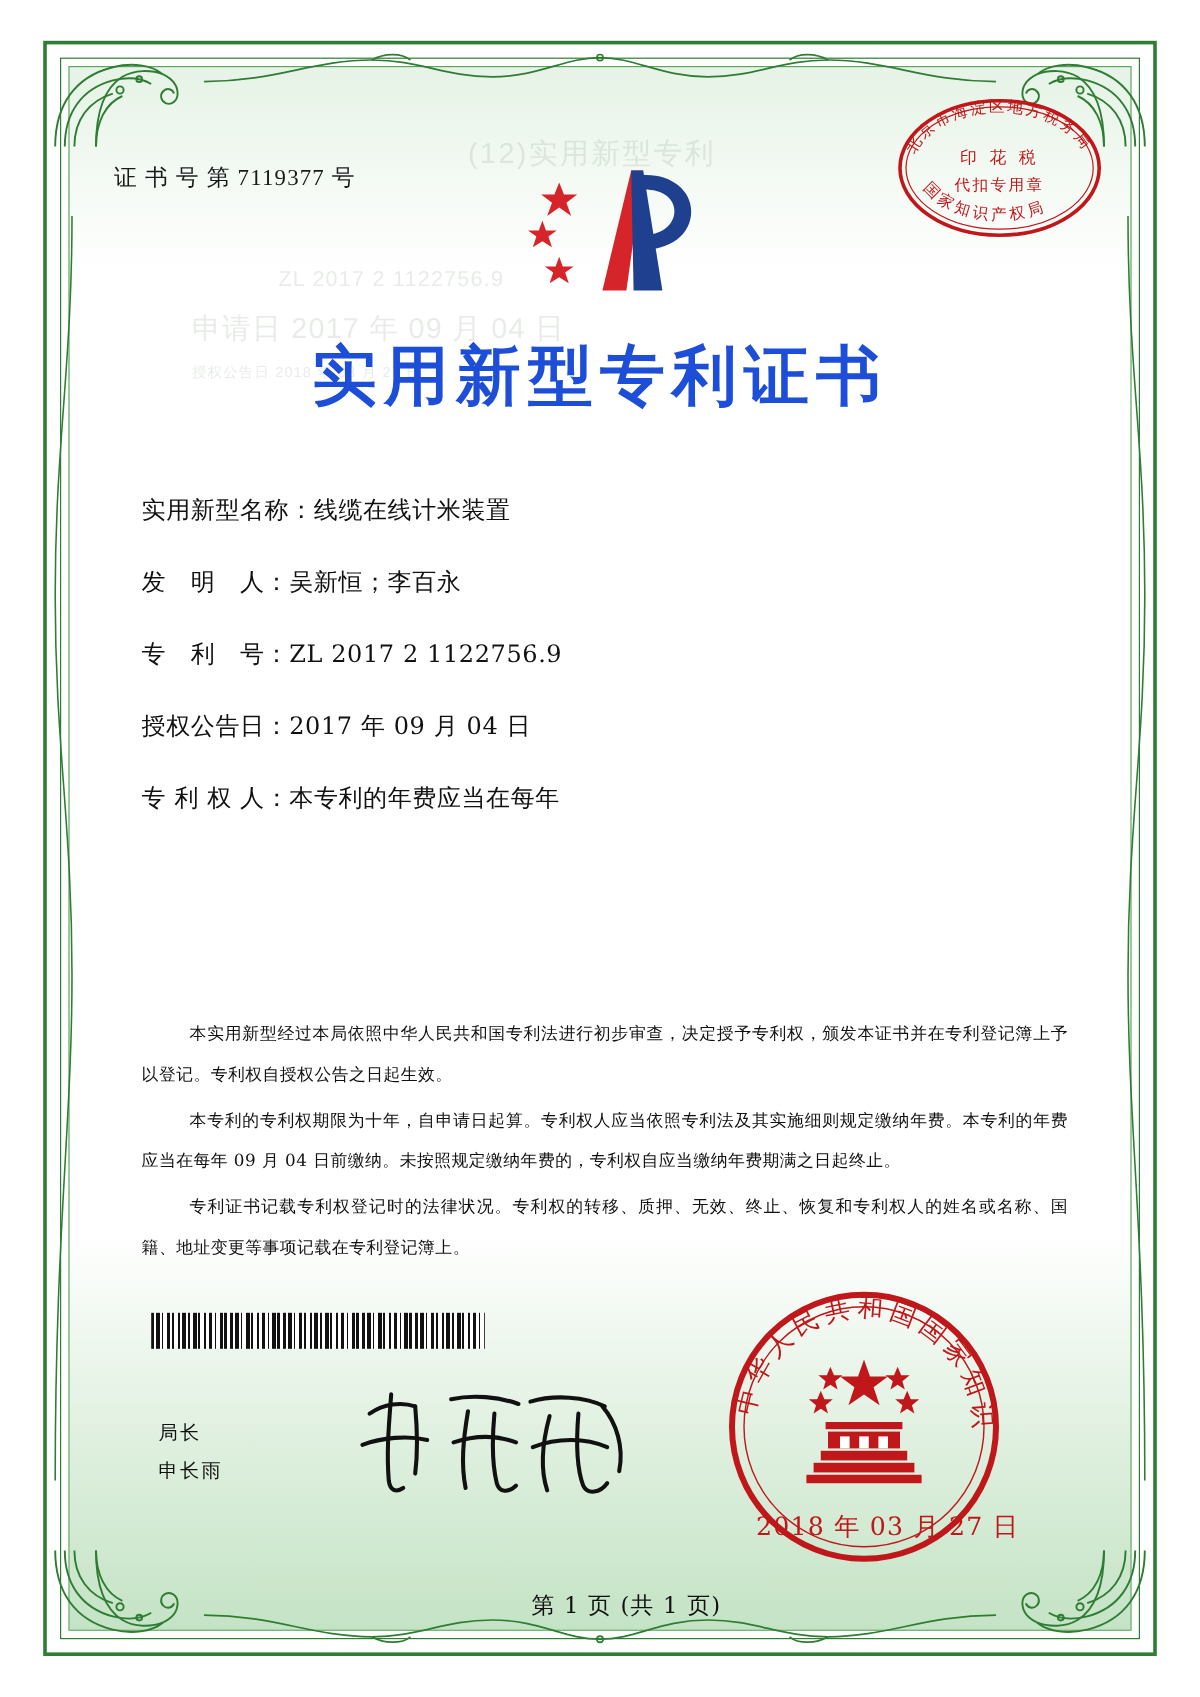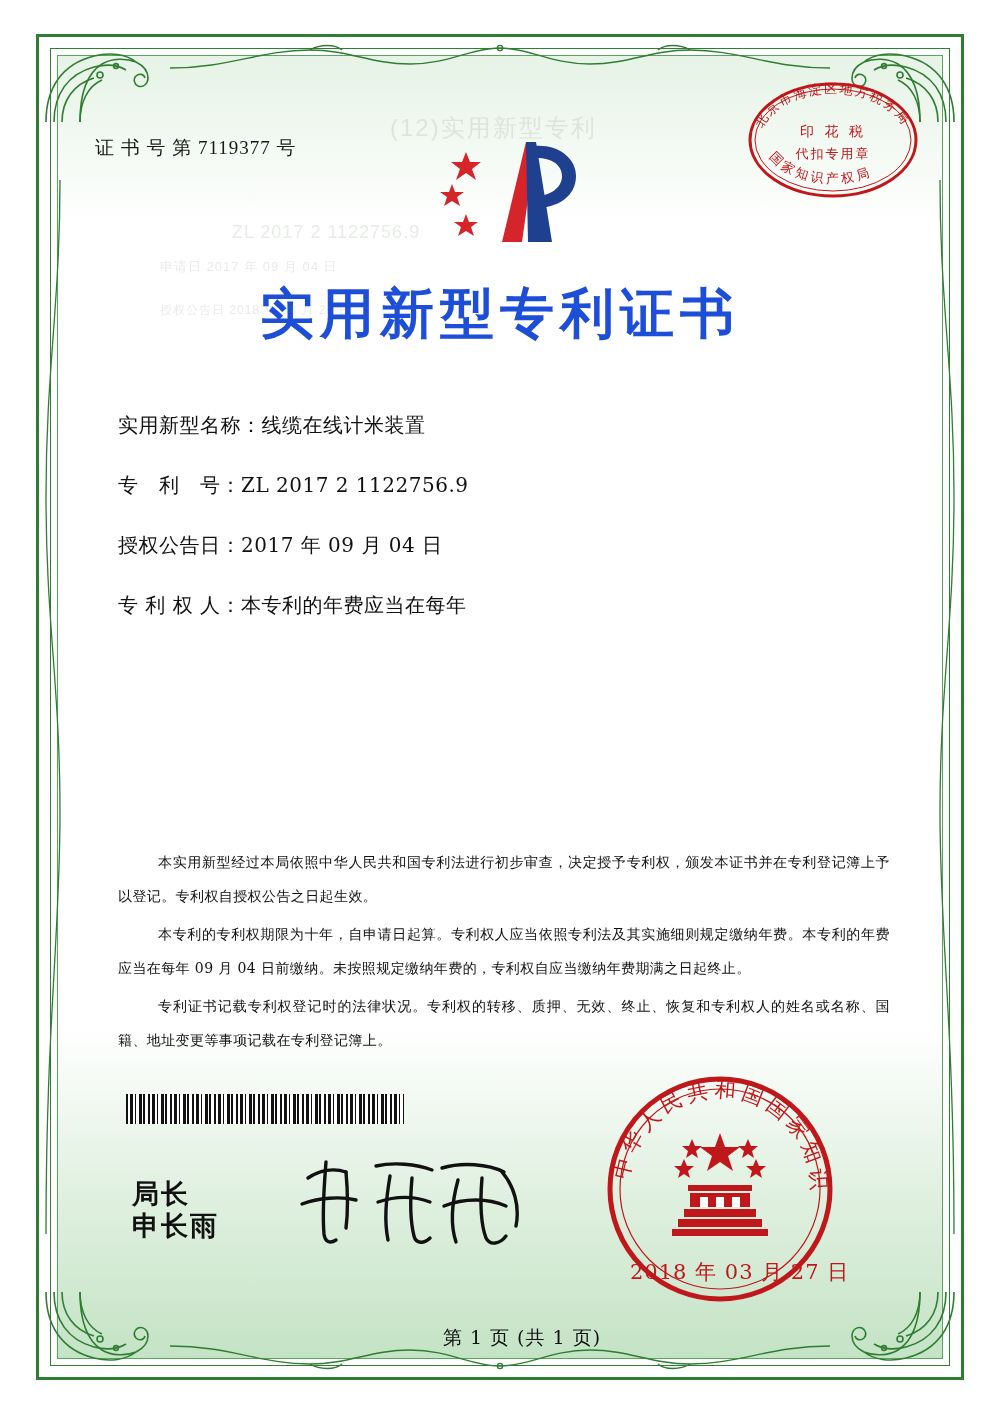--- a/index.html
+++ b/index.html
@@ -117,21 +117,21 @@
   
   .ghost {
     position: absolute;
     color: rgba(120,150,120,0.18);
     font-family: "Liberation Sans", sans-serif;
     pointer-events: none;
     user-select: none;
   }
   .ghost-title { left: 390px; top: 112px; font-size: 24px; letter-spacing: 2px; }
   .ghost-l1 { left: 232px; top: 222px; font-size: 18px; letter-spacing: 1px;}
-  .ghost-l2 { left: 160px; top: 258px; font-size: 13px; letter-spacing: 1px;}
+  .ghost-l2 { left: 160px; top: 258px; font-size: 24px; letter-spacing: 1px;}
   .ghost-l3 { left: 160px; top: 302px; font-size: 12px; letter-spacing: 1px;}
 
   
   .cert-no {
     position: absolute;
     left: 95px;
     top: 135px;
     font-size: 19px;
     letter-spacing: 1px;
     color: #1a1a1a;
@@ -222,23 +222,23 @@
         #111 9px, #111 10px, #fff 10px, #fff 13px,
         #111 13px, #111 16px, #fff 16px, #fff 17px,
         #111 17px, #111 19px, #fff 19px, #fff 22px);
   }
 
   
   .sig-label {
     position: absolute;
     left: 132px;
     top: 1178px;
-    font-size: 27px;
+    font-size: 16px;
     line-height: 32px;
-    font-weight: bold;
+    font-weight: normal;
     color: #111;
     font-family: "DejaVu Serif", serif;
     letter-spacing: 2px;
   }
   .signature {
     position: absolute;
     left: 290px;
     top: 1148px;
     width: 250px;
     height: 105px;
@@ -398,20 +398,23 @@
       <text x="95" y="60" fill="#c0171a" font-size="14" font-family="DejaVu Serif, serif" text-anchor="middle" letter-spacing="3">印 花 税</text>
       <text x="95" y="82" fill="#c0171a" font-size="13" font-family="DejaVu Serif, serif" text-anchor="middle" letter-spacing="2">代扣专用章</text>
     </svg>
   </div>
 
   <div class="main-title">实用新型专利证书</div>
 
   <div class="fields">
     <div class="field-row">
       <span class="field-label">实用新型名称：</span><span class="field-value">线缆在线计米装置</span>
+    </div>
+    <div class="field-row">
+      <span class="field-label">发　明　人：</span><span class="field-value">吴新恒；李百永</span>
     </div>
     <div class="field-row">
       <span class="field-label">专　利　号：</span><span class="field-value">ZL 2017 2 1122756.9</span>
     </div>
     <div class="field-row">
       <span class="field-label">授权公告日：</span><span class="field-value">2017 年 09 月 04 日</span>
     </div>
     <div class="field-row">
       <span class="field-label">专 利 权 人：</span><span class="field-value">本专利的年费应当在每年</span>
     </div>

